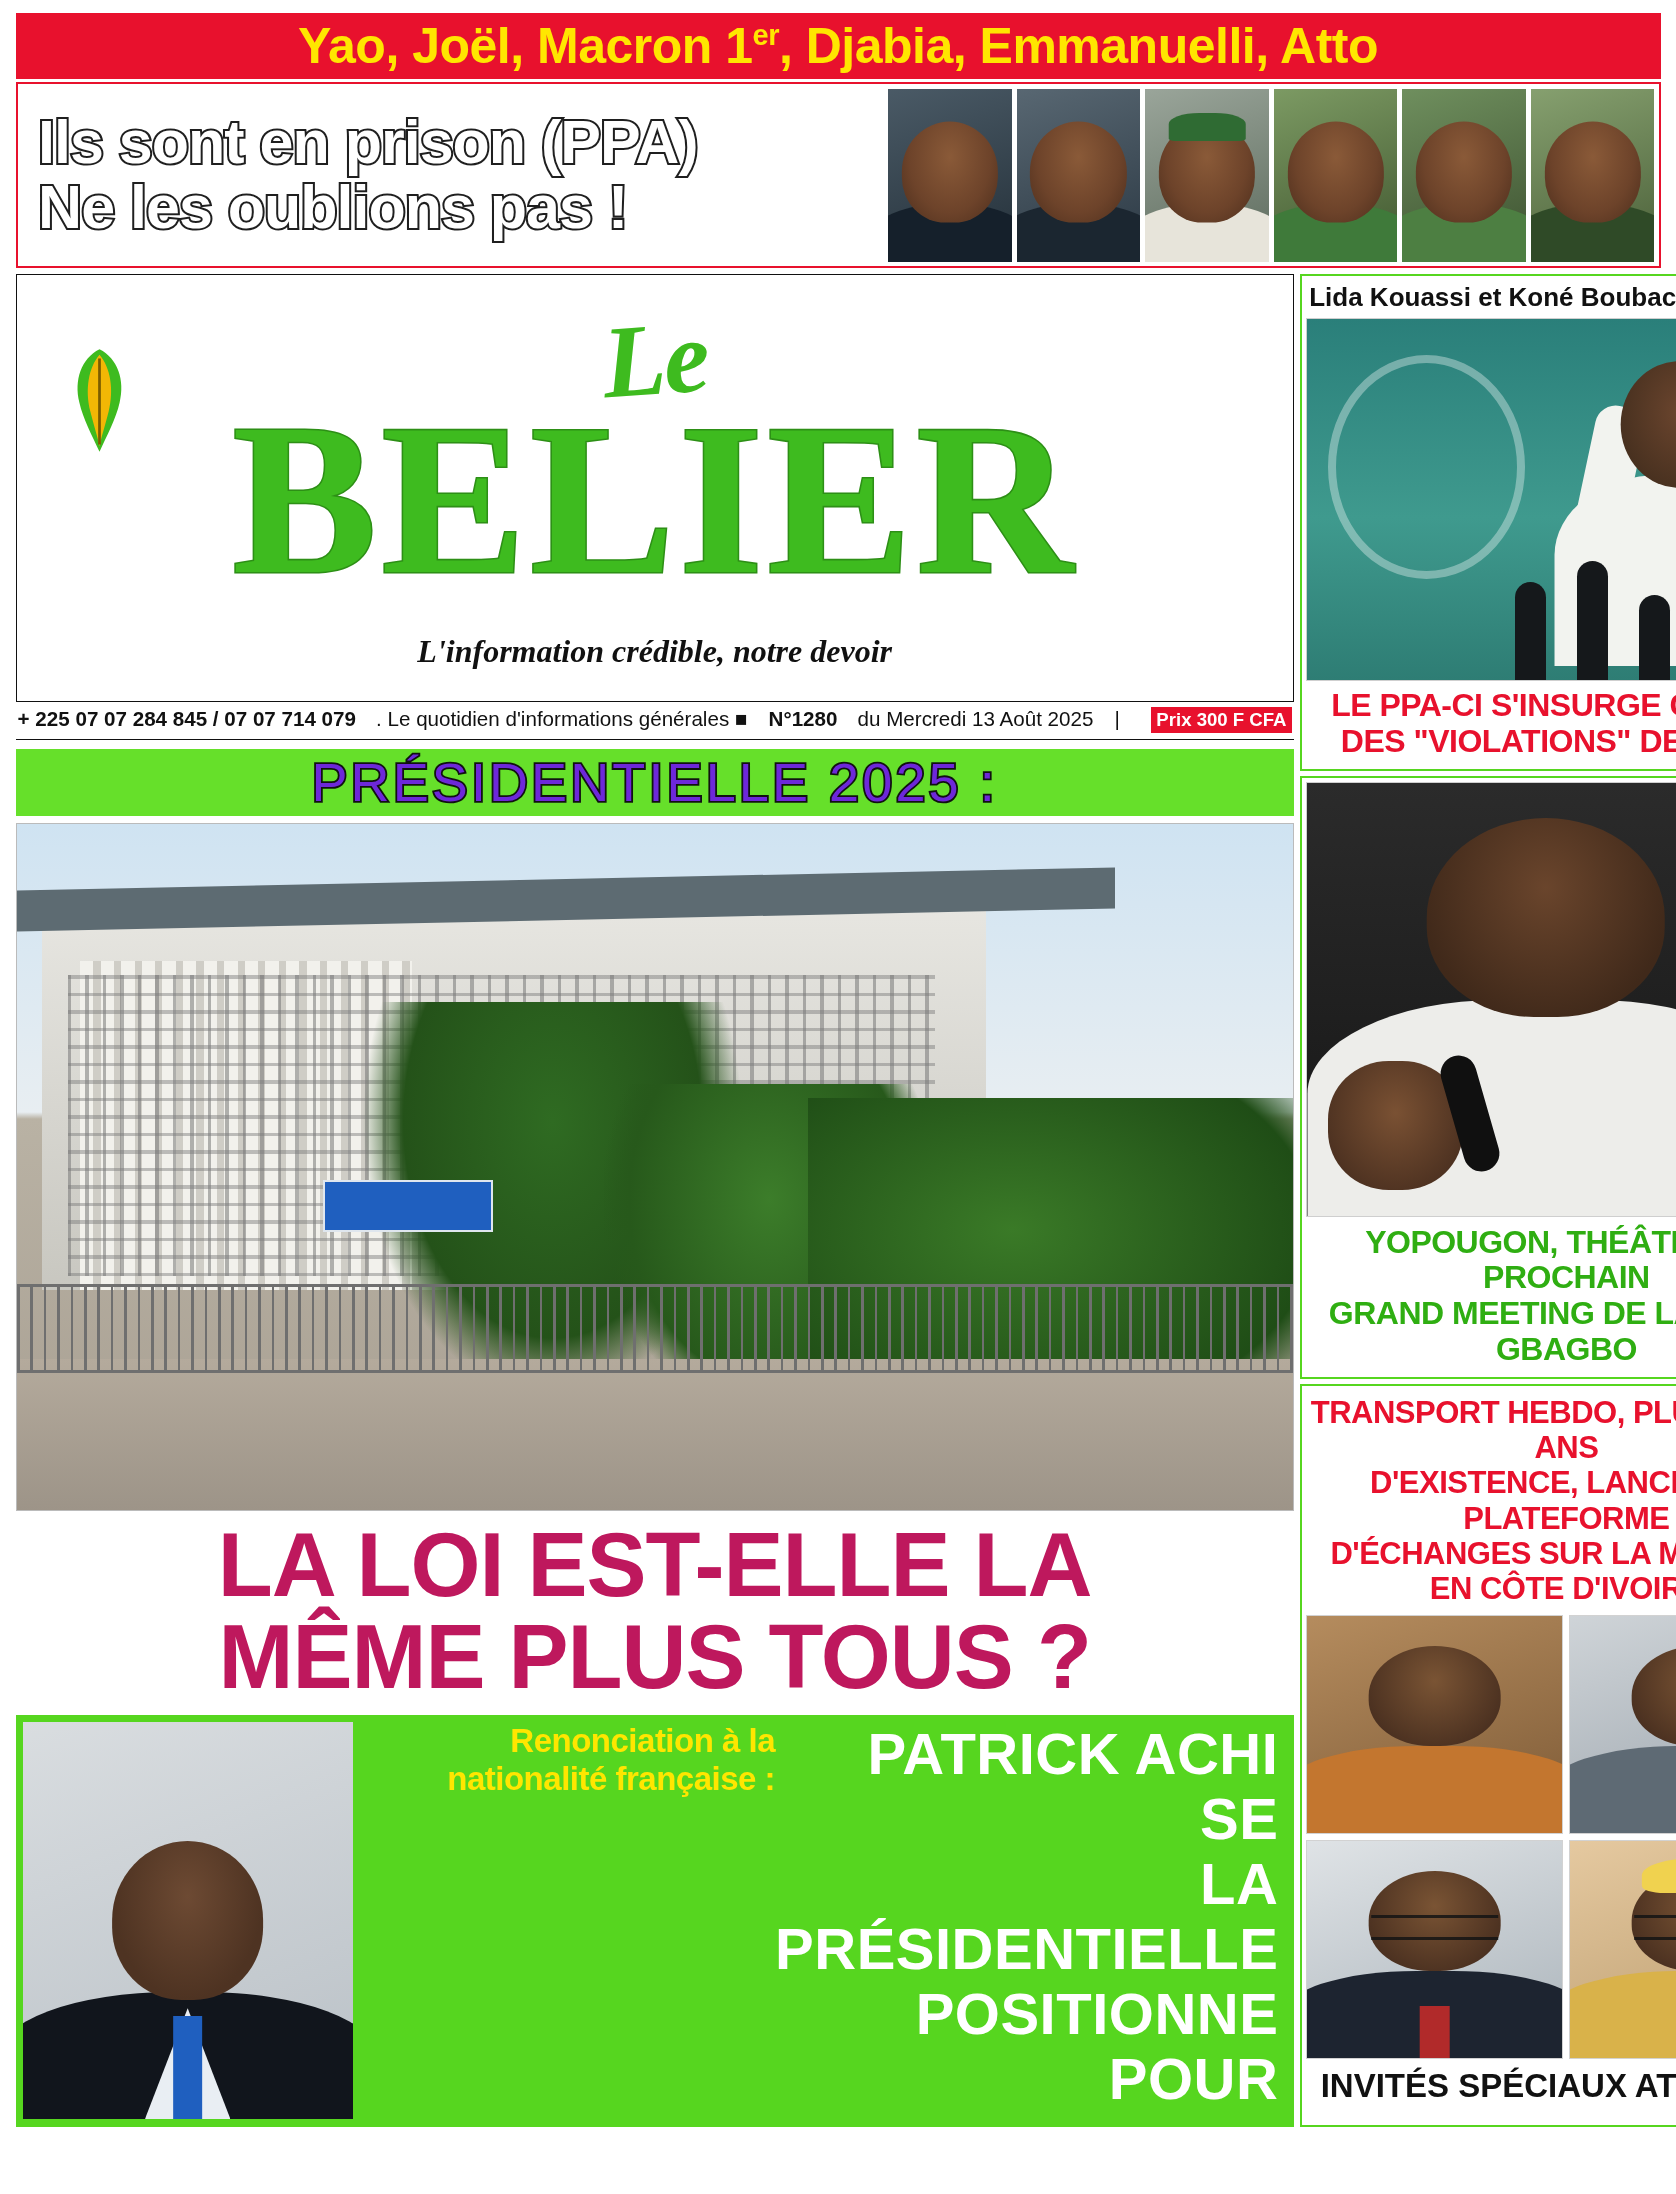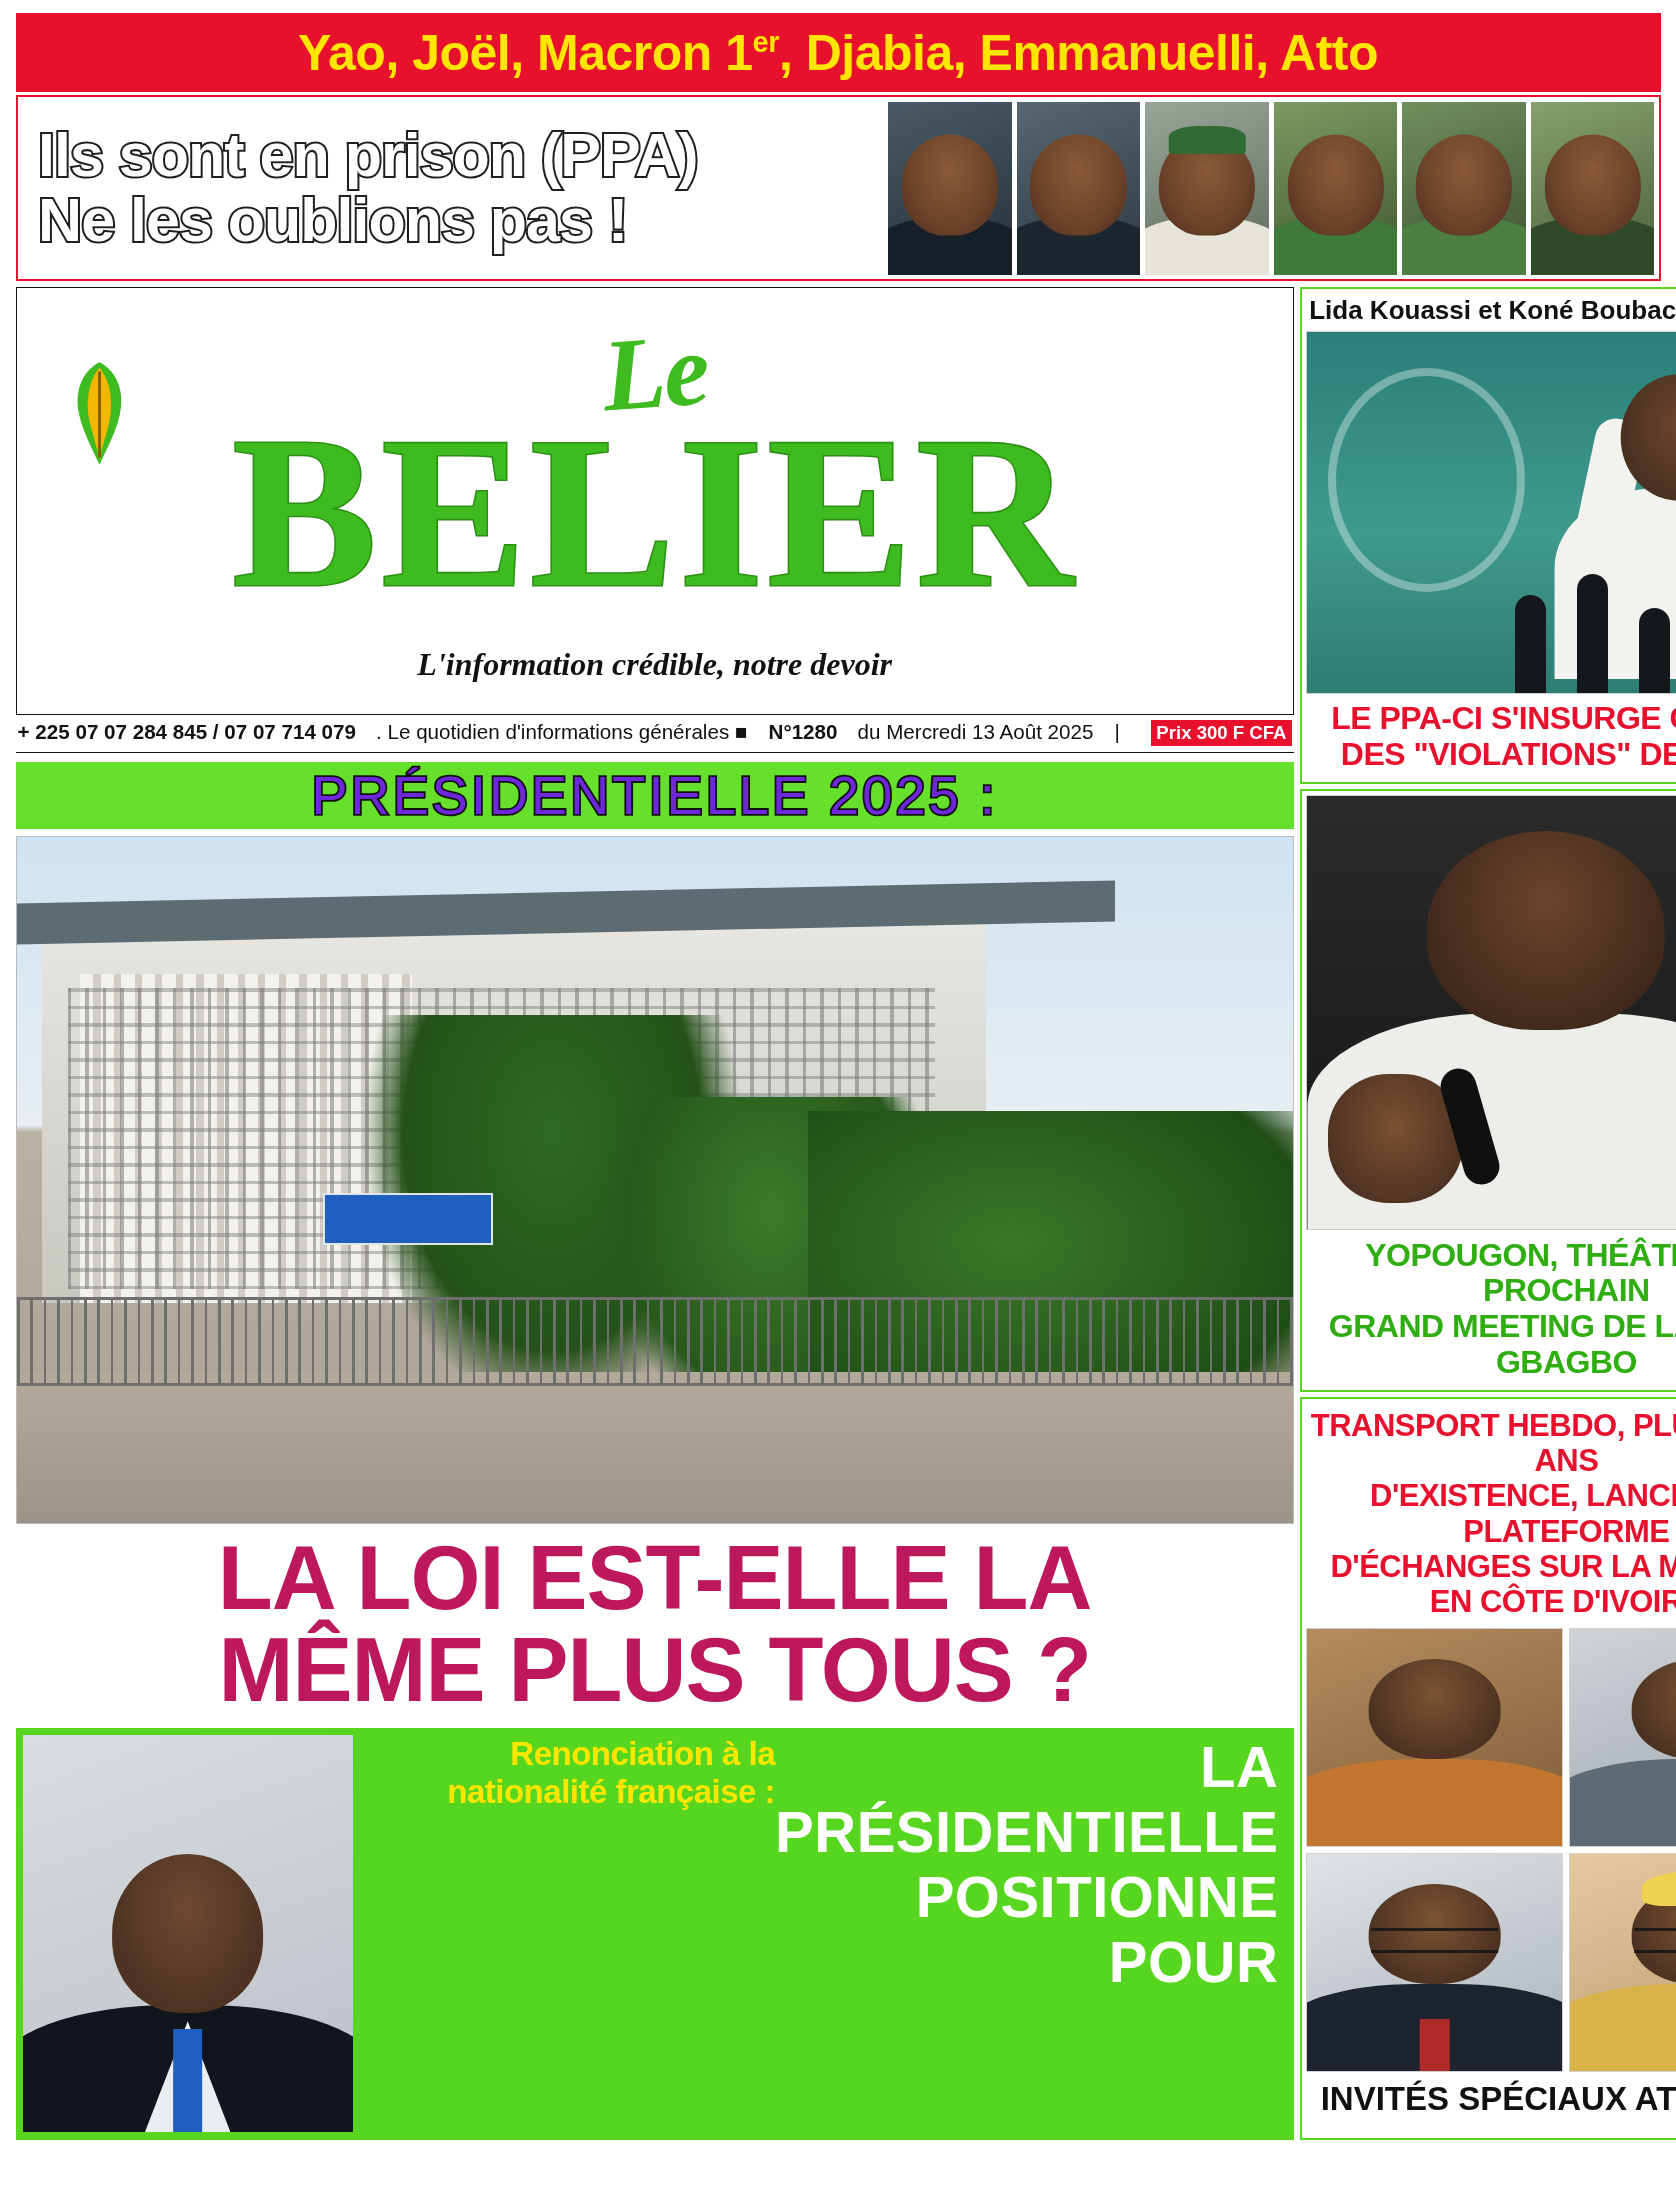--- a/index.html
+++ b/index.html
@@ -20,21 +20,21 @@
     background: #ffffff;
     box-sizing: border-box;
     padding: 13.4px 15.5px 10.3px 15.5px;
   }
 
   
   .top-banner {
     position: relative;
     background: #e8112d;
     border: 2.1px solid #e8112d;
-    height: 79px;
+    height: 66px;
     display: flex;
     align-items: center;
     justify-content: center;
     box-sizing: border-box;
   }
   .top-banner-text {
     color: #ffe600;
     font-weight: bold;
     font-size: 50px;
     letter-spacing: -0.5px;
@@ -683,20 +683,21 @@
       <div class="achi-box">
         <div class="achi-photo">
           <div class="suit"></div>
           <div class="head"></div>
           <div class="shirt"></div>
           <div class="tie"></div>
         </div>
         <div class="achi-text">
           <div class="achi-kicker">Renonciation à la nationalité française :</div>
           <div class="achi-title">
+            <div>PATRICK ACHI SE</div>
             <div>LA PRÉSIDENTIELLE</div>
             <div>POSITIONNE POUR</div>
           </div>
         </div>
       </div>
 
     </div>
 
     <div class="col-right">
 

